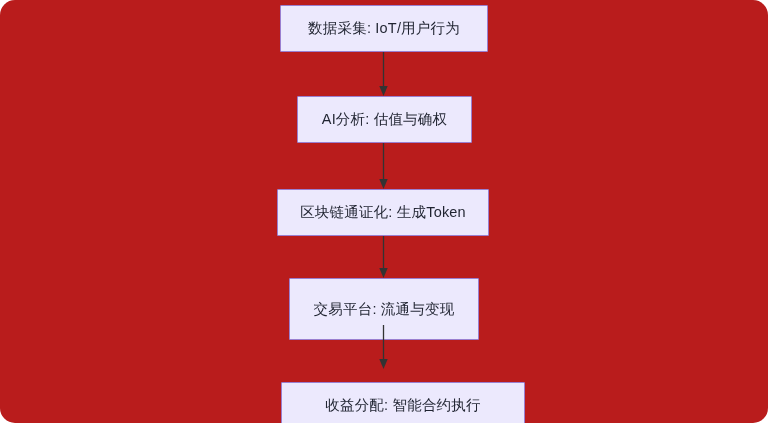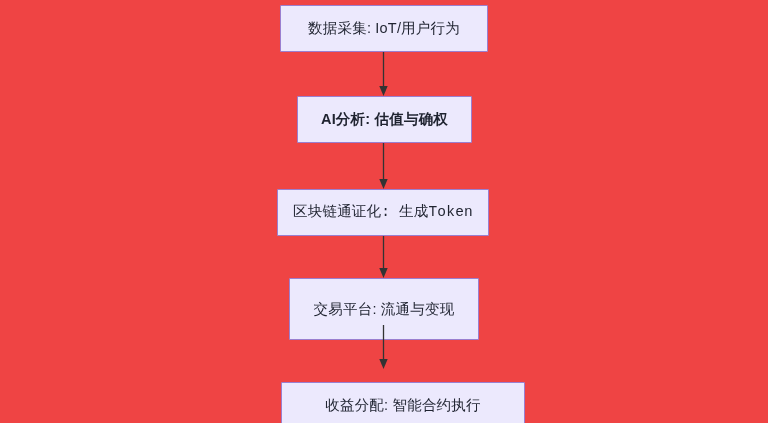--- a/index.html
+++ b/index.html
@@ -10,21 +10,22 @@
   body {
     width: 768px;
     height: 423px;
     overflow: hidden;
     font-family: "Liberation Sans", "DejaVu Sans", sans-serif;
   }
   #flowchart {
     position: relative;
     width: 768px;
     height: 423px;
-    background: #ef4444;
+    background: #b91c1c;
+    border-radius: 15px;
   }
   .node {
     position: absolute;
     box-sizing: border-box;
     background: #ece9fd;
     border: 1.3px solid #9a7fd0;
     border-radius: 1px;
     display: flex;
     align-items: center;
     justify-content: center;
@@ -44,22 +45,22 @@
   .edge-line {
     stroke: #333333;
     stroke-width: 1.3px;
     fill: none;
   }
   .edge-head {
     fill: #333333;
   }
   
   #node-1 { left: 280px; top: 5px;   width: 208px; height: 47px; }
-  #node-2 { left: 297px; top: 96px;  width: 175px; height: 47px; font-weight: bold; }
-  #node-3 { left: 277px; top: 189px; width: 212px; height: 47px; font-family: Liberation Mono, monospace; }
+  #node-2 { left: 297px; top: 96px;  width: 175px; height: 47px; }
+  #node-3 { left: 277px; top: 189px; width: 212px; height: 47px; }
   #node-4 { left: 289px; top: 278px; width: 190px; height: 62px; }
   #node-5 { left: 281px; top: 382px; width: 244px; height: 47px; }
   
   #edge-1 { left: 376px; top: 52px;  width: 16px; height: 44px; }
   #edge-2 { left: 376px; top: 143px; width: 16px; height: 46px; }
   #edge-3 { left: 376px; top: 236px; width: 16px; height: 42px; }
   #edge-4 { left: 376px; top: 325px; width: 16px; height: 44px; }
 </style>
 </head>
 <body>

